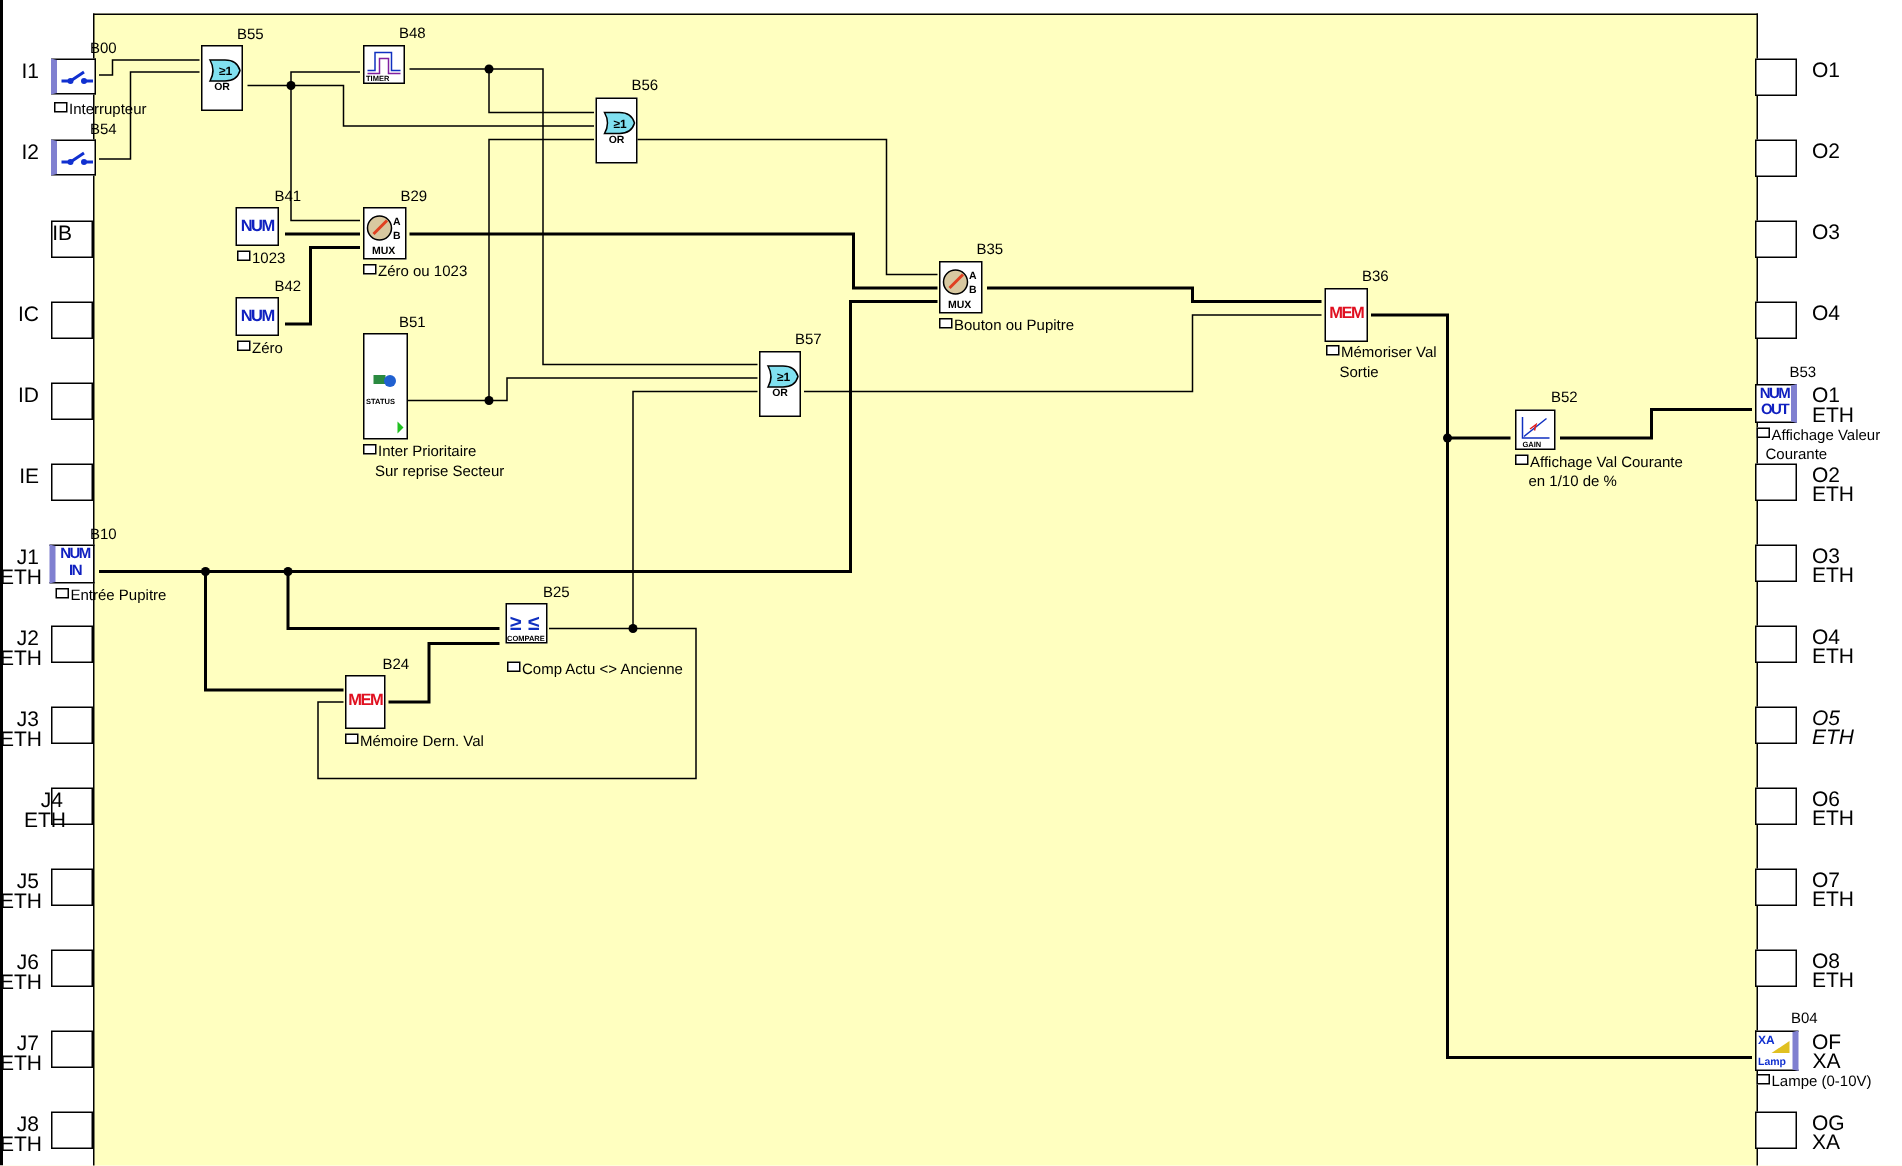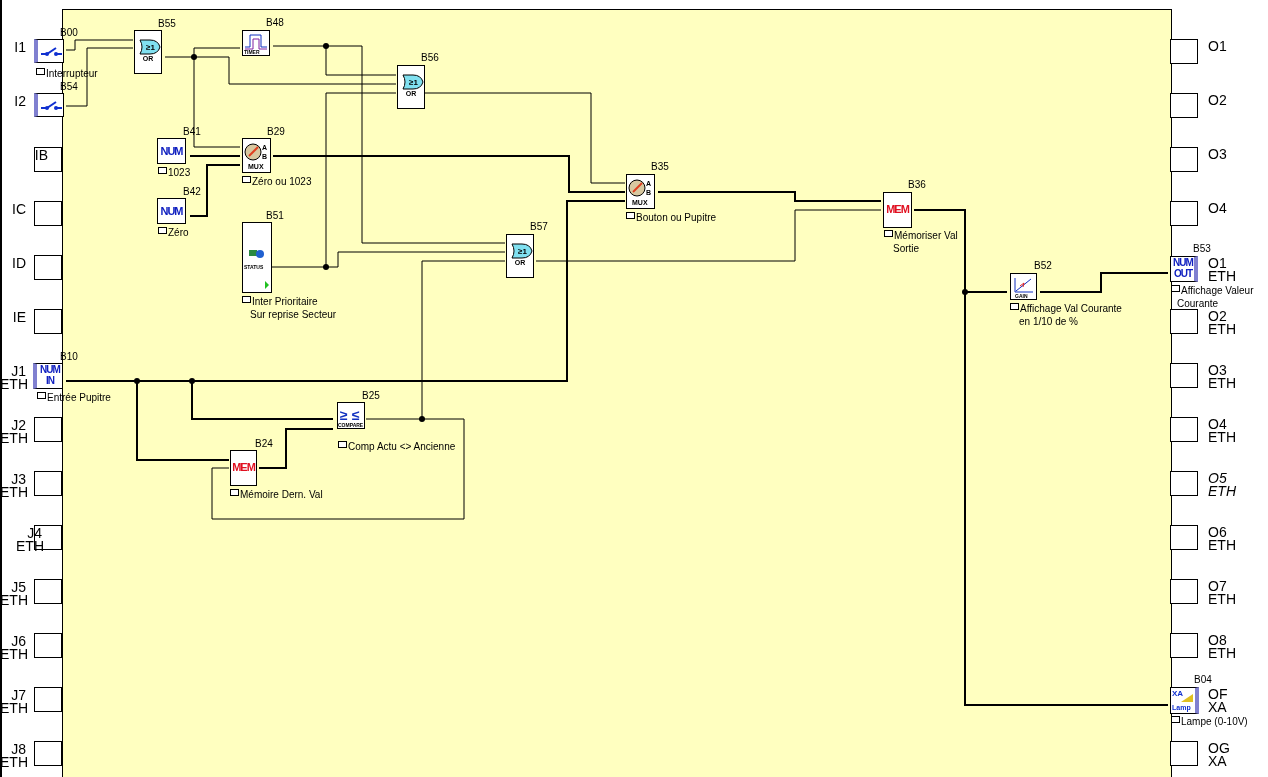--- a/index.html
+++ b/index.html
@@ -137,21 +137,21 @@
       <div class="io-box" style="left: 1170px; top: 579px;"></div>
       <div class="io-label" style="left: 1208px; top: 580px;">
         <div>O7</div>
         <div>ETH</div>
       </div>
       <div class="io-box" style="left: 1170px; top: 633px;"></div>
       <div class="io-label" style="left: 1208px; top: 634px;">
         <div>O8</div>
         <div>ETH</div>
       </div>
-      <div class="io-label" style="left: 1208px; top: 688px;">
+      <div class="io-label" style="left: 1208px; top: 688px; text-align: center;">
         <div>OF</div>
         <div>XA</div>
       </div>
       <div class="io-box" style="left: 1170px; top: 741px;"></div>
       <div class="io-label" style="left: 1208px; top: 742px;">
         <div>OG</div>
         <div>XA</div>
       </div>
     </div>
 

